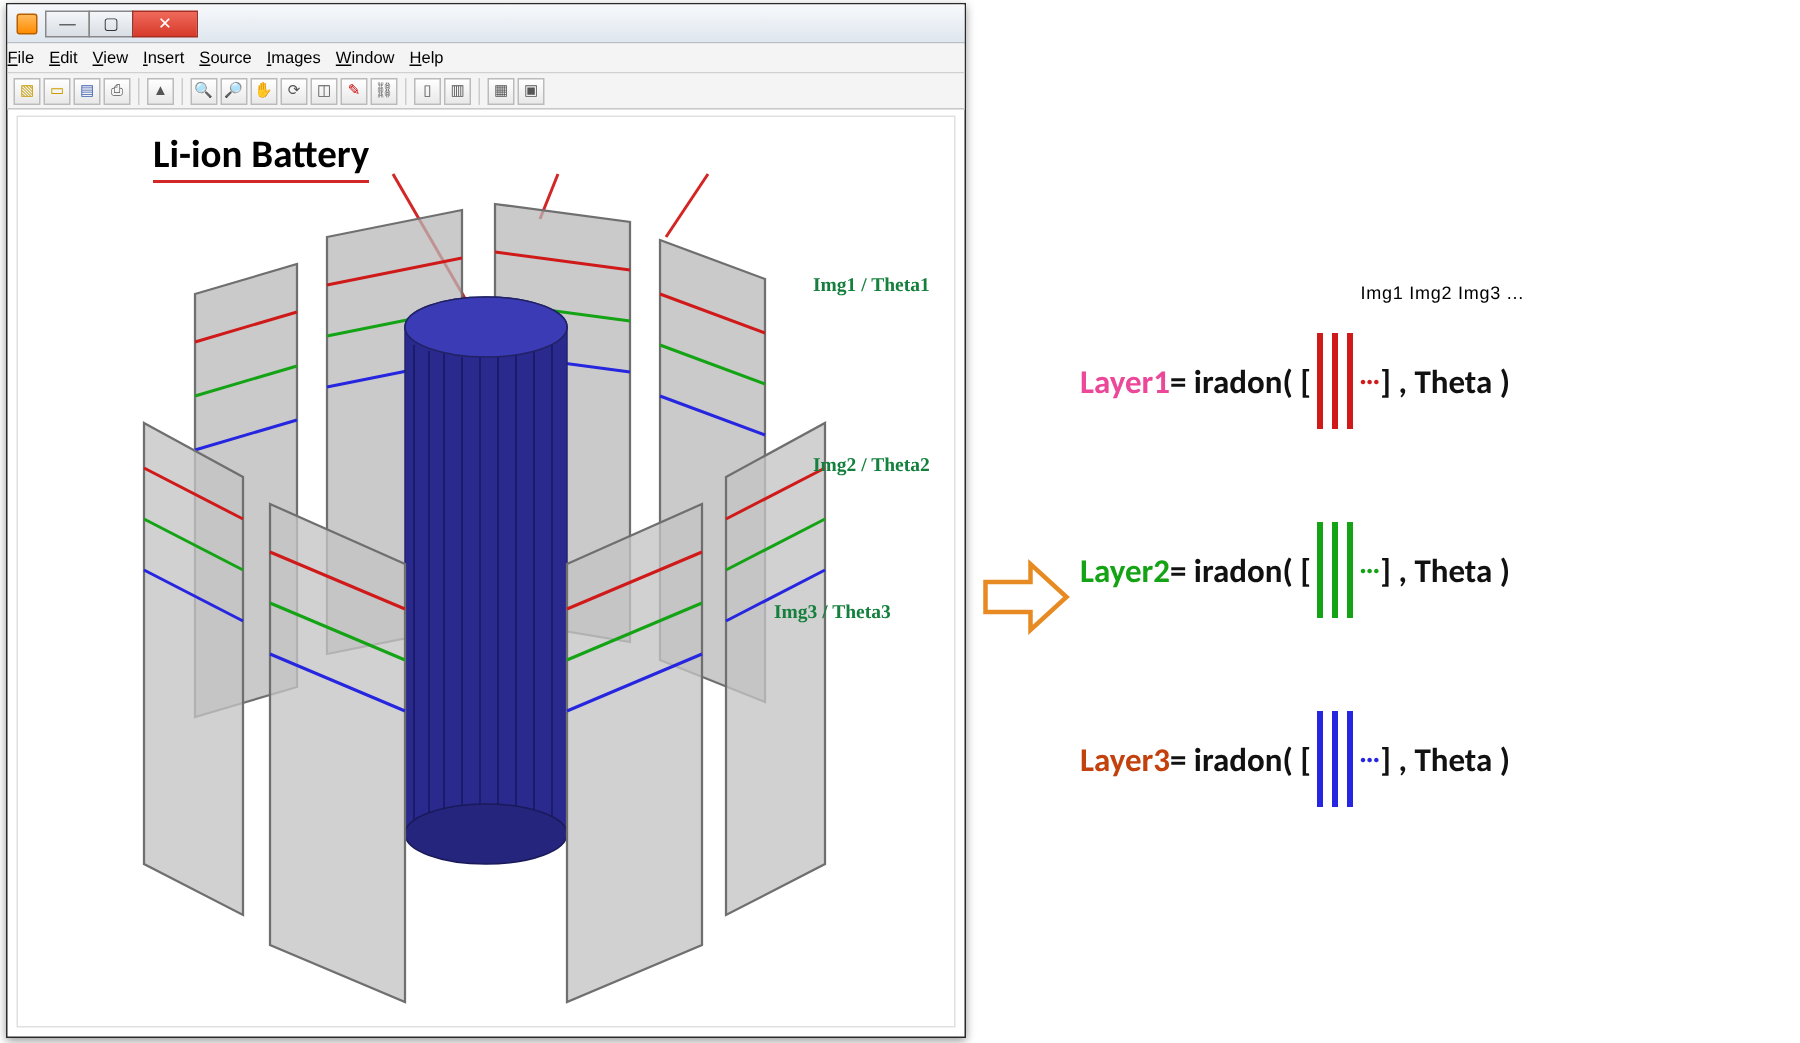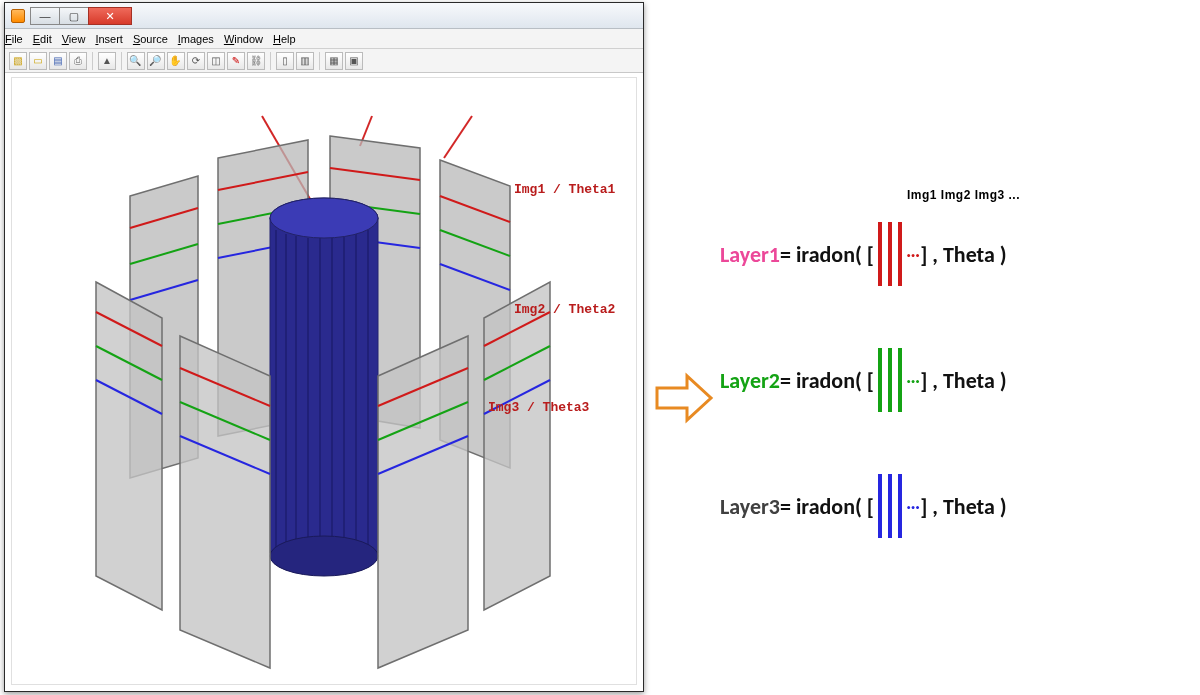--- a/index.html
+++ b/index.html
@@ -91,24 +91,25 @@
     position: absolute;
     font-family: Calibri, sans-serif;
     font-weight: bold;
     font-size: 26px;
     color: #000;
     border-bottom: 2.5px solid #d22727;
     padding-bottom: 2px;
   }
   .imglabel {
     position: absolute;
-    font-family: Liberation Mono, monospace;
+    font-family: Liberation Serif, serif;
     font-weight: bold;
     font-size: 13px;
-    color: #b91c1c;
+    color: #15803d;
+    margin-left: 28px;
   }
   
   .arrow-wrap {
     position: absolute;
     left: 655px; top: 370px;
   }
   .formula-block {
     position: absolute;
     left: 720px; right: 10px;
     font-family: Calibri, sans-serif;
@@ -126,21 +127,21 @@
     gap: 6px;
     margin: 0 4px;
     align-items: center;
   }
   .stripes .line {
     width: 4px; height: 64px;
     display: inline-block;
   }
   .dots { font-size: 20px; position: relative; top: -4px; }
   .img-header {
-    font-size: 12px; font-weight: bold;
+    font-size: 12px; font-weight: normal;
     position: absolute;
     left: 907px; top: 188px;
     letter-spacing: .5px;
   }
 </style>
 </head>
 <body>
 
 <div class="figwin">
   <div class="titlebar">
@@ -179,20 +180,21 @@
     <div class="tsep"></div>
     <div class="tbtn">▯</div>
     <div class="tbtn">▥</div>
     <div class="tsep"></div>
     <div class="tbtn">▦</div>
     <div class="tbtn">▣</div>
   </div>
 
   <div class="canvas">
 
+    <div class="label-heading" style="left:90px; top:8px;">Li-ion Battery</div>
 
     <svg viewBox="0 0 628 610" width="628" height="610" style="position:absolute;left:0;top:0;">
 
       <line x1="250" y1="38" x2="305" y2="133" stroke="#d22727" stroke-width="2"></line>
       <line x1="360" y1="38" x2="348" y2="68" stroke="#d22727" stroke-width="2"></line>
       <line x1="460" y1="38" x2="432" y2="80" stroke="#d22727" stroke-width="2"></line>
 
       <g fill="#b8b8b8" fill-opacity=".75" stroke="#6f6f6f" stroke-width="1.5">
         <polygon points="118,118 186,98 186,380 118,400"></polygon>
         <polygon points="206,80 296,62 296,340 206,358"></polygon>
@@ -297,21 +299,21 @@
       <span class="line" style="background:#14a314;"></span>
       <span class="line" style="background:#14a314;"></span>
     </span>
     <span class="dots" style="color:#14a314;">…</span>
     <span> ] , Theta )</span>
   </div>
 </div>
 
 <div class="formula-block" style="top:474px;">
   <div class="formula-row">
-    <span style="color:#404040;">Layer3</span>
+    <span style="color:#c2410c;">Layer3</span>
     <span> = iradon( [ </span>
     <span class="stripes">
       <span class="line" style="background:#2626e0;"></span>
       <span class="line" style="background:#2626e0;"></span>
       <span class="line" style="background:#2626e0;"></span>
     </span>
     <span class="dots" style="color:#2626e0;">…</span>
     <span> ] , Theta )</span>
   </div>
 </div>

